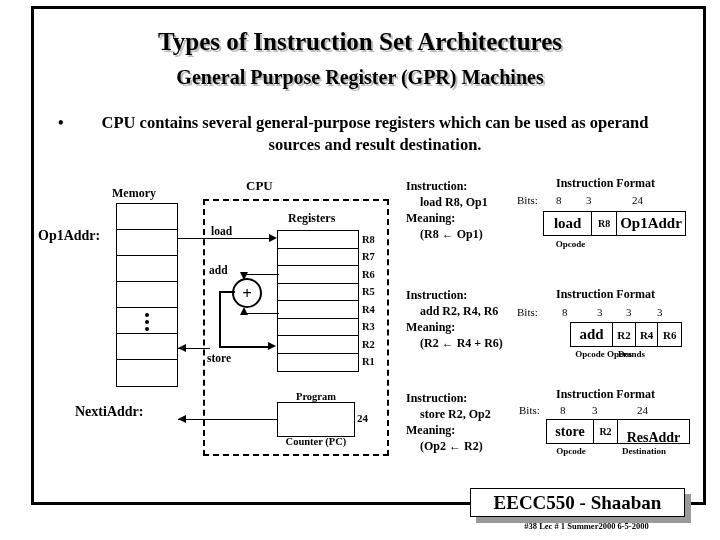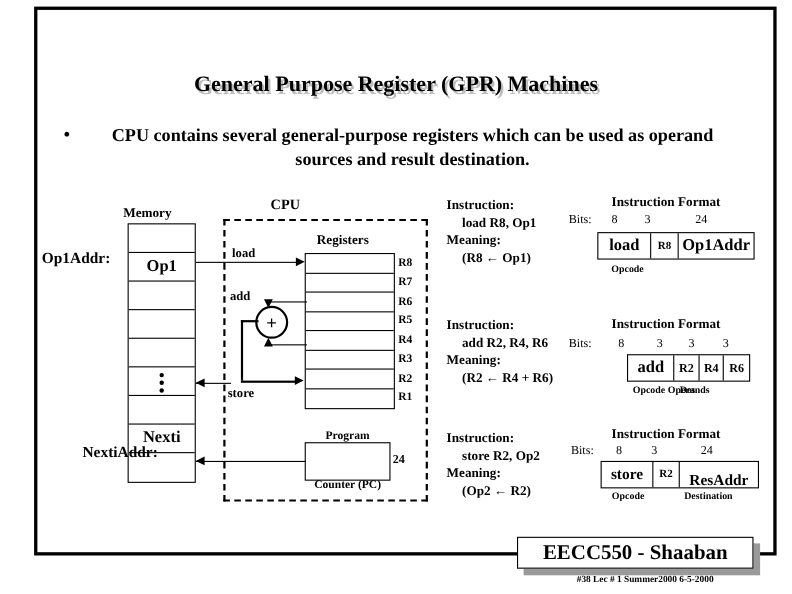--- a/index.html
+++ b/index.html
@@ -109,46 +109,45 @@
   .footsub{position:absolute;left:479px;top:521px;width:215px;text-align:center;
            font-size:8.5px;font-weight:bold;white-space:nowrap;}
 </style>
 </head>
 <body>
 
 <div id="slide">
 
   <div class="frame"></div>
 
+  <div class="title1">Types of Instruction Set Architectures</div>
   <div class="title2">General Purpose Register (GPR) Machines</div>
 
   <div class="bullet-row">
     <span class="bullet-dot">•</span>
     <span class="bullet-text">CPU contains several general-purpose registers which can be used as operand sources and result destination.</span>
   </div>
 
   <div class="dt" style="left:112px;top:186px;font-size:12px;">Memory</div>
   <div class="dt" style="left:38px;top:228px;font-size:14px;">Op1Addr:</div>
   <div class="dt" style="left:32px;top:404px;font-size:14px;margin-left:43px;">NextiAddr:</div>
 
   <div class="memcol">
     <div class="memcell"></div>
-    <div class="memcell">Op1</div>
     <div class="memcell"></div>
     <div class="memcell"></div>
     <div class="memcell"></div>
     <div class="memcell">
       <div class="vdots">
           <span></span>
           <span></span>
           <span></span>
         </div>
     </div>
     <div class="memcell"></div>
-    <div class="memcell">Nexti</div>
     <div class="memcell"></div>
   </div>
 
   <div class="dt" style="left:246px;top:178px;font-size:13px;">CPU</div>
   <div class="cpubox"></div>
 
   <div class="dt" style="left:288px;top:211px;font-size:12px;">Registers</div>
 
   <div class="regcol">
     <div class="regcell"></div>

